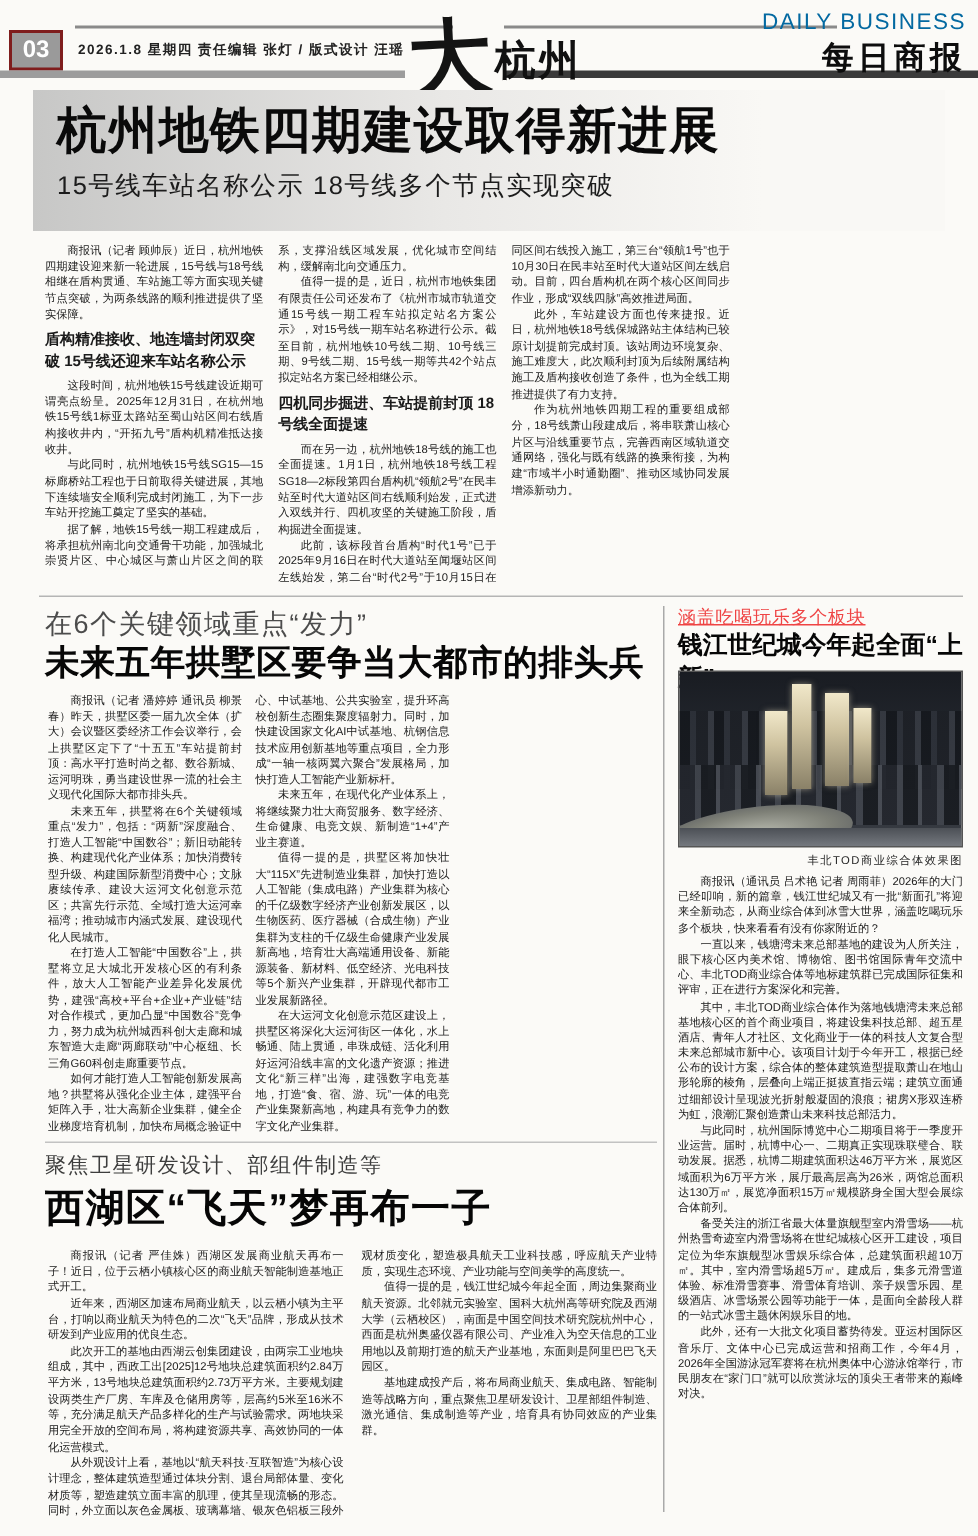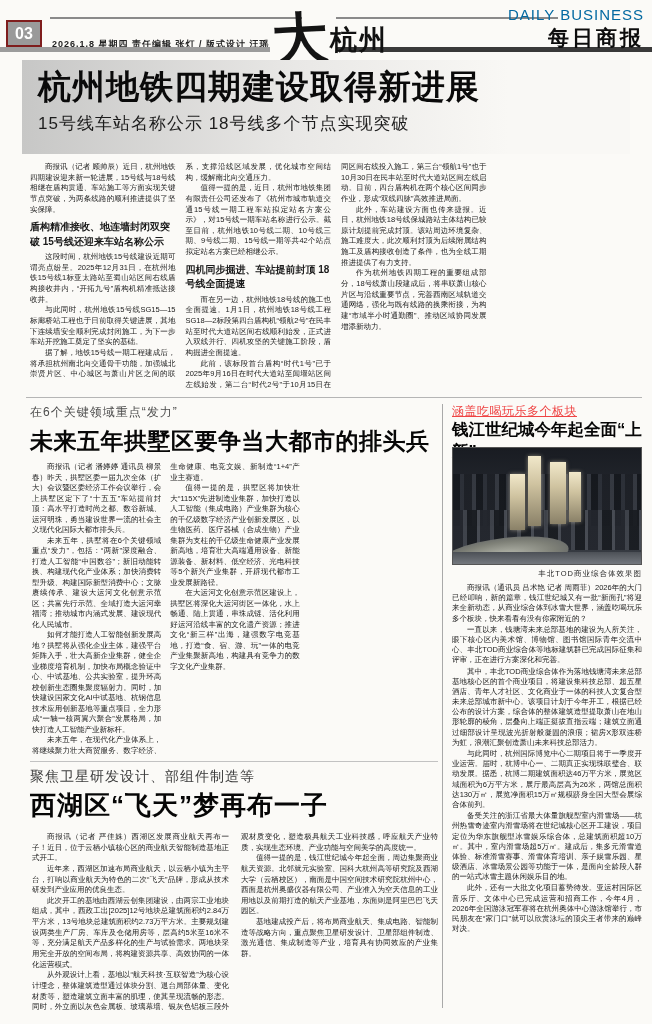--- a/index.html
+++ b/index.html
@@ -18,21 +18,21 @@
     left: 6px; top: 20px; width: 36px; height: 27px;
     background: #9a9a9a; border: 2px solid #7f1d1d;
     color: #fff; font-size: 16px; font-weight: bold;
     display: flex; align-items: center; justify-content: center;
   }
   .rule { background: #8a8a8a; }
   .r-thin-l { left: 50px; top: 17px; width: 252px; height: 2px; }
   .r-thin-r { left: 336px; top: 17px; width: 222px; height: 2px; }
   .r-thick-l { left: 0; top: 47px; width: 270px; height: 5px; background:#9c9c9c; }
   .r-thick-r { left: 336px; top: 47px; width: 316px; height: 5px; background:#3a3a3a; }
-  .dateline { left: 52px; top: 38px; font-size: 9px; font-weight: bold; color:#222; letter-spacing: 1px; }
+  .dateline { left: 52px; top: 27px; font-size: 9px; font-weight: bold; color:#222; letter-spacing: 1px; }
   .logo-da {
     left: 272px; top: 2px; font-family: "Liberation Serif", "DejaVu Serif", serif;
     font-size: 56px; font-weight: 900; color: #141414; transform: rotate(-3deg);
   }
   .logo-city { left: 330px; top: 22px; font-size: 27px; font-weight: 900; letter-spacing: 2px; color:#111; }
   .mast-en { right: 8px; top: 6px; font-size: 15px; font-weight: normal; color: #0369a1; letter-spacing: 1px; }
   .mast-cn { right: 8px; top: 24px; font-size: 21px; font-weight: 900; letter-spacing: 3px; color: #0d0d0d; }
 
   
   .head-band {
@@ -48,21 +48,21 @@
     font-size: 7.5px; line-height: 1.42; overflow: hidden;
   }
   .bp { text-indent: 2em; text-align: justify; }
   .xhead { font-weight: bold; font-size: 10px; line-height: 1.45; margin: 5px 0 3px; text-align: left; }
 
   .sep-h1 { left: 26px; top: 397px; width: 616px; height: 1px; background: #b5b5b5; }
   .v-rule { left: 442px; top: 404px; width: 1px; height: 604px; background: #a9a9a9; }
   .sep-h2 { left: 30px; top: 761px; width: 408px; height: 1px; background: #c2c2c2; }
 
   
-  .gs-kicker { left: 30px; top: 404px; font-size: 12px; color: #4c4c4c; letter-spacing: 1px; }
+  .gs-kicker { left: 30px; top: 404px; font-size: 18px; color: #4c4c4c; letter-spacing: 1px; }
   .gs-head { left: 30px; top: 426px; width: 410px; font-size: 23px; font-weight: 900; letter-spacing: 0.5px; color:#070707; }
   .gs-body {
     left: 32px; top: 462px; width: 406px; height: 294px;
     column-count: 3; column-gap: 9px; column-fill: auto;
     font-size: 7.5px; line-height: 1.4; overflow: hidden;
   }
 
   
   .qj-kicker { left: 452px; top: 403px; font-size: 12px; color: #ef4444; letter-spacing: 0.5px; text-decoration: underline; }
   .qj-head { left: 452px; top: 419px; width: 192px; font-size: 16.5px; font-weight: 900; color:#060606; }
@@ -134,20 +134,21 @@
 
 <div class="abs sep-h1"></div>
 <div class="abs v-rule"></div>
 <div class="abs sep-h2"></div>
 
 <div class="abs gs-kicker">在6个关键领域重点“发力”</div>
 <div class="abs gs-head">未来五年拱墅区要争当大都市的排头兵</div>
 <div class="abs gs-body">
   <p class="bp">商报讯（记者 潘婷婷 通讯员 柳景春）昨天，拱墅区委一届九次全体（扩大）会议暨区委经济工作会议举行，会上拱墅区定下了“十五五”车站提前封顶：高水平打造时尚之都、数谷新城、运河明珠，勇当建设世界一流的社会主义现代化国际大都市排头兵。</p>
   <p class="bp">未来五年，拱墅将在6个关键领域重点“发力”，包括：“两新”深度融合、打造人工智能“中国数谷”；新旧动能转换、构建现代化产业体系；加快消费转型升级、构建国际新型消费中心；文脉赓续传承、建设大运河文化创意示范区；共富先行示范、全域打造大运河幸福湾；推动城市内涵式发展、建设现代化人民城市。</p>
+  <p class="bp">在打造人工智能“中国数谷”上，拱墅将立足大城北开发核心区的有利条件，放大人工智能产业差异化发展优势，建强“高校+平台+企业+产业链”结对合作模式，更加凸显“中国数谷”竞争力，努力成为杭州城西科创大走廊和城东智造大走廊“两廊联动”中心枢纽、长三角G60科创走廊重要节点。</p>
   <p class="bp">如何才能打造人工智能创新发展高地？拱墅将从强化企业主体，建强平台矩阵入手，壮大高新企业集群，健全企业梯度培育机制，加快布局概念验证中心、中试基地、公共实验室，提升环高校创新生态圈集聚度辐射力。同时，加快建设国家文化AI中试基地、杭钢信息技术应用创新基地等重点项目，全力形成“一轴一核两翼六聚合”发展格局，加快打造人工智能产业新标杆。</p>
   <p class="bp">未来五年，在现代化产业体系上，将继续聚力壮大商贸服务、数字经济、生命健康、电竞文娱、新制造“1+4”产业主赛道。</p>
   <p class="bp">值得一提的是，拱墅区将加快壮大“115X”先进制造业集群，加快打造以人工智能（集成电路）产业集群为核心的千亿级数字经济产业创新发展区，以生物医药、医疗器械（合成生物）产业集群为支柱的千亿级生命健康产业发展新高地，培育壮大高端通用设备、新能源装备、新材料、低空经济、光电科技等5个新兴产业集群，开辟现代都市工业发展新路径。</p>
   <p class="bp">在大运河文化创意示范区建设上，拱墅区将深化大运河街区一体化，水上畅通、陆上贯通，串珠成链、活化利用好运河沿线丰富的文化遗产资源；推进文化“新三样”出海，建强数字电竞基地，打造“食、宿、游、玩”一体的电竞产业集聚新高地，构建具有竞争力的数字文化产业集群。</p>
 </div>
 
 <div class="abs qj-kicker">涵盖吃喝玩乐多个板块</div>
 <div class="abs qj-head">钱江世纪城今年起全面“上新”</div>
 <div class="abs photo">
   <div class="cityrow row-far"></div>

